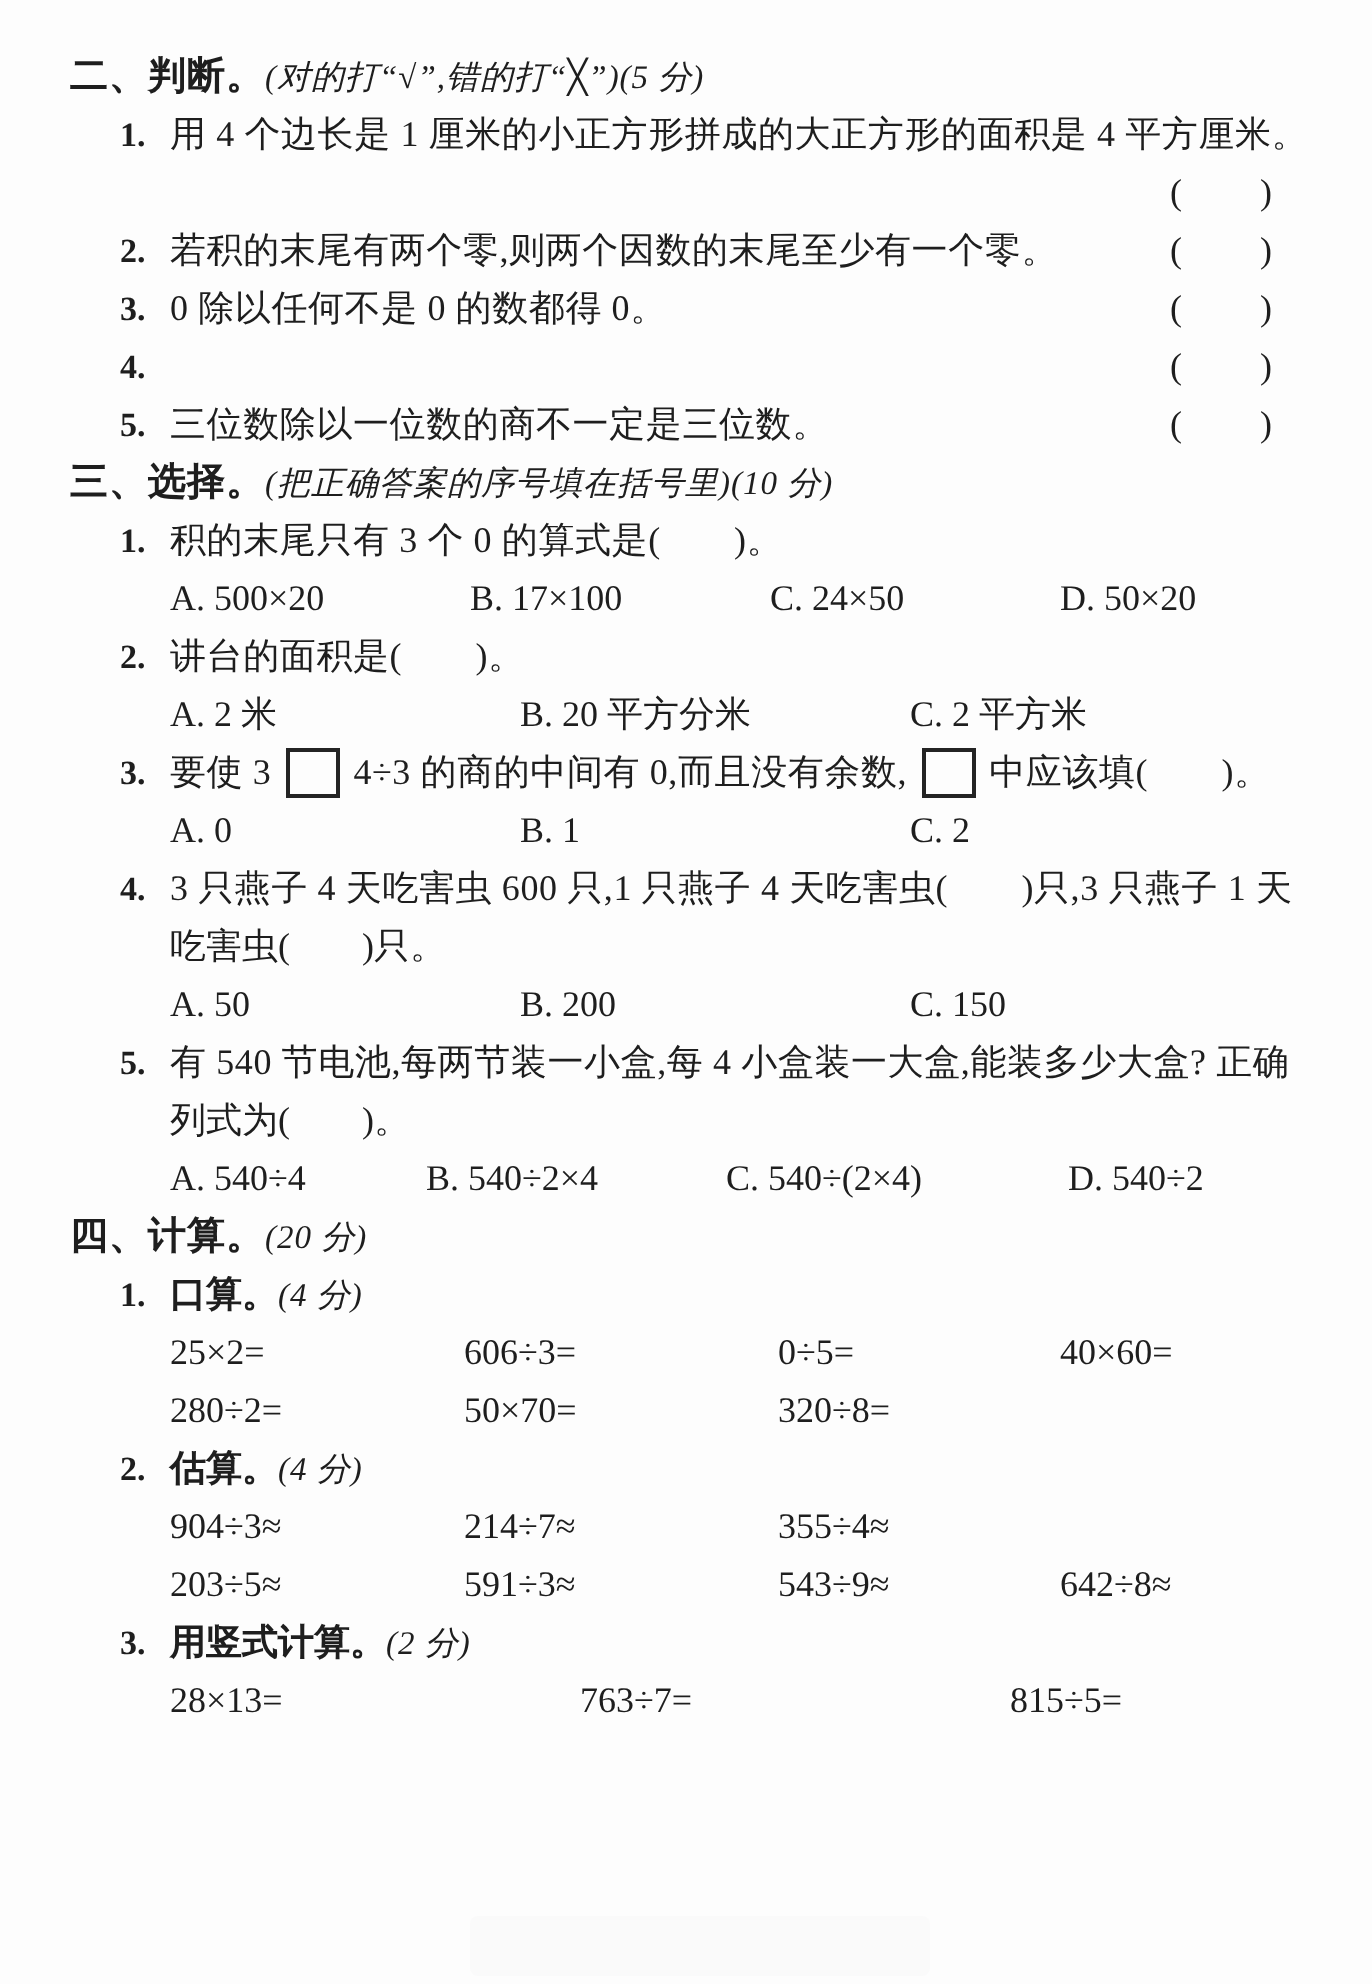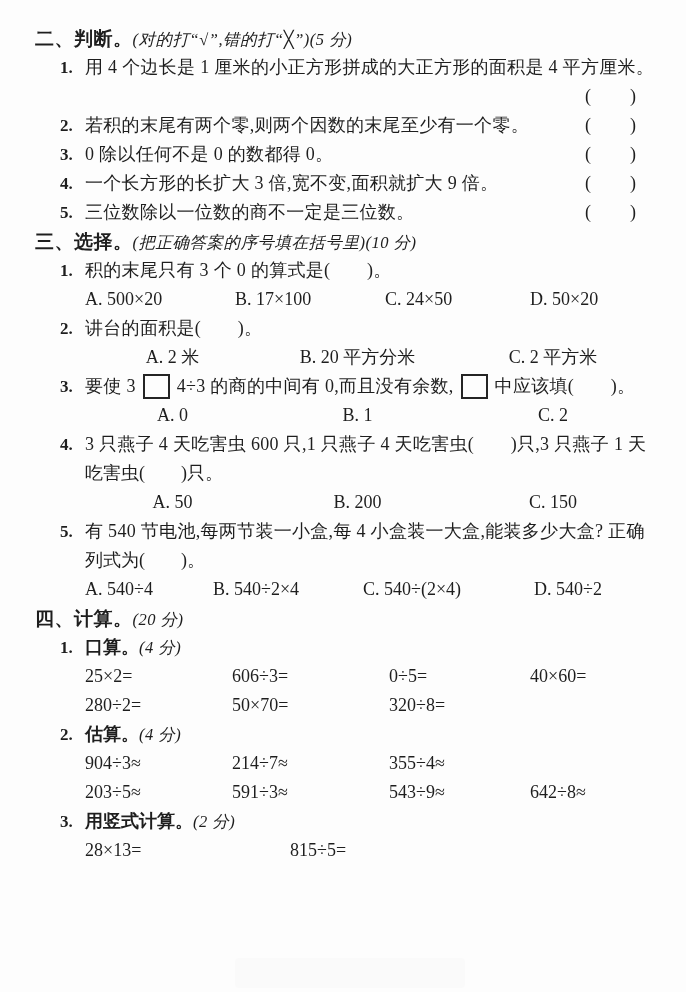--- a/index.html
+++ b/index.html
@@ -50,21 +50,21 @@
     padding-right: 14px;
     letter-spacing: 1px;
   }
   .bracket-line {
     text-align: right;
     padding-right: 14px;
     letter-spacing: 1px;
   }
   .cont { padding-left: 50px; }
   .opts4 { display: grid; grid-template-columns: 150px 150px 145px 1fr; padding-left: 50px; }
-  .opts3 { display: grid; grid-template-columns: 175px 195px 1fr; padding-left: 50px; text-align: center; }
+  .opts3 { display: grid; grid-template-columns: 175px 195px 1fr; padding-left: 50px; }
   .opts4b { display: grid; grid-template-columns: 128px 150px 171px 1fr; padding-left: 50px; }
   .grid4 { display: grid; grid-template-columns: 147px 157px 141px 1fr; padding-left: 50px; }
   .grid3 { display: grid; grid-template-columns: 205px 215px 1fr; padding-left: 50px; }
   .sqbox {
     display: inline-block;
     width: 27px; height: 25px;
     border: 2px solid #242424;
     background: #fdfdfd;
     margin: 0 7px;
     vertical-align: -7px;
@@ -102,21 +102,20 @@
     </div>
 
     <div class="line item">
       <span class="inum">3.</span>
       <span class="itext">0 除以任何不是 0 的数都得 0。</span>
       <span class="bracket">(　　)</span>
     </div>
 
     <div class="line item">
       <span class="inum">4.</span>
-      <span class="itext">一个长方形的长扩大 3 倍,宽不变,面积就扩大 9 倍。</span>
       <span class="bracket">(　　)</span>
     </div>
 
     <div class="line item">
       <span class="inum">5.</span>
       <span class="itext">三位数除以一位数的商不一定是三位数。</span>
       <span class="bracket">(　　)</span>
     </div>
 
     <div class="line sec-head">
@@ -219,19 +218,20 @@
       <span>642÷8≈</span>
     </div>
 
     <div class="line item">
       <span class="inum">3.</span>
       <span class="sub-bold">用竖式计算。</span>
         <span class="sec-sub">(2 分)</span>
     </div>
     <div class="line grid3">
       <span>28×13=</span>
+      <span>763÷7=</span>
       <span>815÷5=</span>
     </div>
 
   </div>
 
   <div class="scan-shadow"></div>
 </div>
 
 </body></html>

